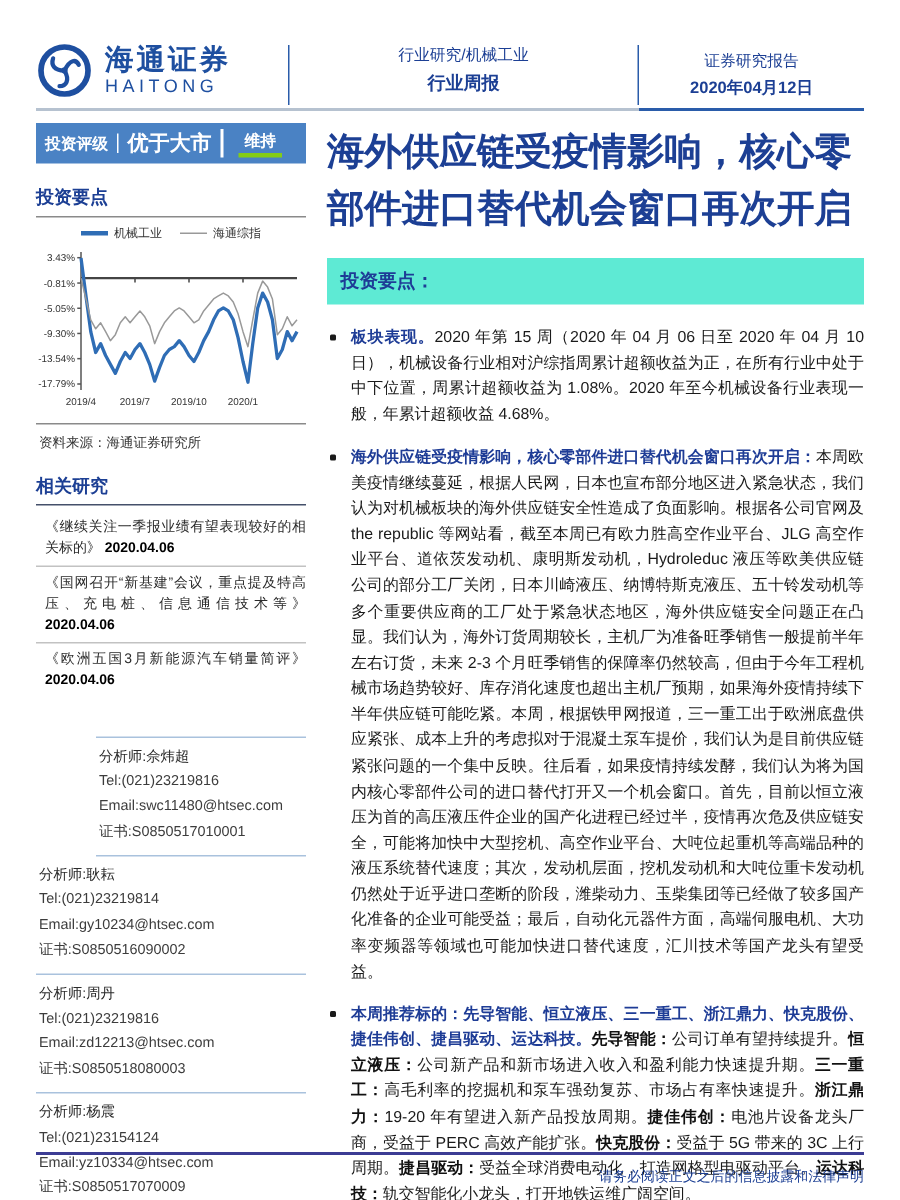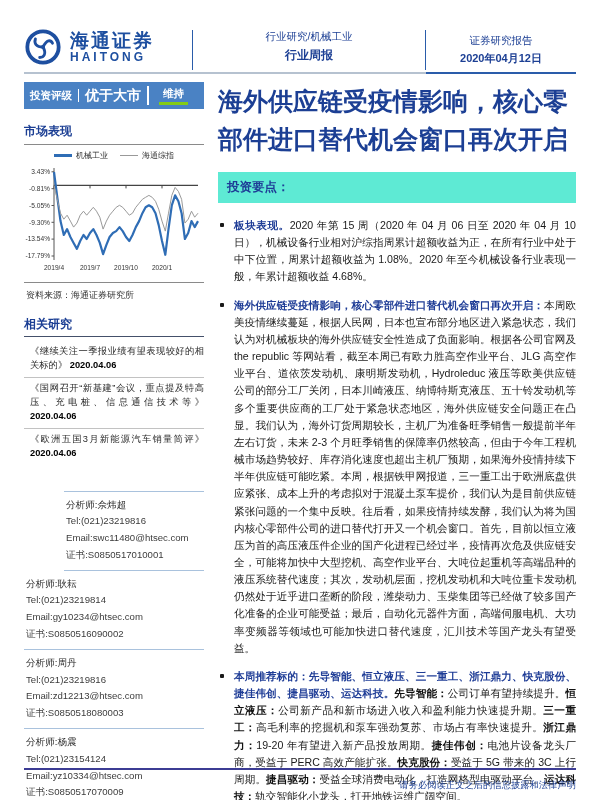--- a/index.html
+++ b/index.html
@@ -5,21 +5,21 @@
   html,body{margin:0;padding:0;background:#fff;}
   body{font-family:"Liberation Sans",sans-serif;color:#1f1f1f;}
   .page{position:relative;width:600px;height:800px;background:#fff;overflow:hidden;}
 
   
   .header{display:flex;align-items:stretch;margin:28px 24px 0 24px;border-bottom:2px solid #b6c2d0;}
   .h-left{width:168px;display:flex;align-items:center;gap:8px;padding-bottom:6px;}
   .logo-svg{width:38px;height:38px;flex:0 0 auto;}
   .brand-txt{display:flex;flex-direction:column;line-height:1.05;}
   .brand-cn{font-family:"DejaVu Serif",serif;font-weight:bold;font-size:19px;color:#1e4fa0;letter-spacing:2px;}
-  .brand-en{font-size:12px;font-weight:bold;color:#1e4fa0;letter-spacing:3px;}
+  .brand-en{font-size:12px;font-weight:normal;color:#1e4fa0;letter-spacing:3px;}
   .h-div{width:1px;background:#2a5caa;margin:2px 0;}
   .h-center{flex:1;display:flex;flex-direction:column;align-items:center;justify-content:center;gap:3px;padding-bottom:6px;}
   .h-cat{font-size:10.5px;color:#1c3f94;}
   .h-type{font-size:12px;font-weight:bold;color:#1c3f94;}
   .h-right{width:150px;display:flex;flex-direction:column;align-items:center;justify-content:center;gap:3px;border-bottom:2px solid #2a5caa;margin-bottom:-2px;}
   .h-r1{font-size:10.5px;color:#1c3f94;}
   .h-r2{font-size:11px;font-weight:bold;color:#1c3f94;}
 
   
   .columns{display:flex;margin:8px 24px 0 24px;gap:14px;}
@@ -112,21 +112,21 @@
     <div class="col-left">
 
       <div class="rating">
         <span class="rating-label">投资评级</span>
         <span class="rating-sep1"></span>
         <span class="rating-value">优于大市</span>
         <span class="rating-sep2"></span>
         <span class="rating-status">维持</span>
       </div>
 
-      <div class="sec-title">市场表现</div>
+      <div class="sec-title">投资要点</div>
 
       <div class="chart-box">
         <div class="legend">
           <span class="legend-item">
             <span class="sw sw-mech"></span>
             <span>机械工业</span>
           </span>
           <span class="legend-item">
             <span class="sw sw-index"></span>
             <span>海通综指</span>

